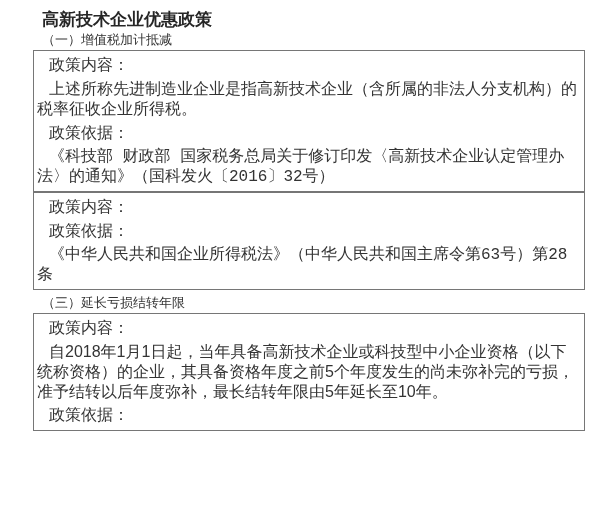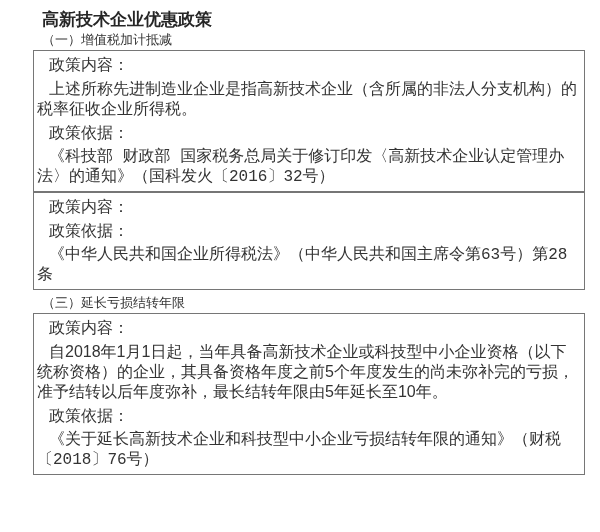--- a/index.html
+++ b/index.html
@@ -69,17 +69,16 @@
       <p>《中华人民共和国企业所得税法》（中华人民共和国主席令第63号）第28条</p>
     </div>
   </div>
 
   <div>
     <div class="section-heading">（三）延长亏损结转年限</div>
     <div class="policy-box">
       <p>政策内容：</p>
       <p>自2018年1月1日起，当年具备高新技术企业或科技型中小企业资格（以下统称资格）的企业，其具备资格年度之前5个年度发生的尚未弥补完的亏损，准予结转以后年度弥补，最长结转年限由5年延长至10年。</p>
       <p>政策依据：</p>
-      <p>《关于延长高新技术企业和科技型中小企业亏损结转年限的通知》（财税〔2018〕76号）</p>
     </div>
   </div>
 
 </div>
 
 </body></html>

